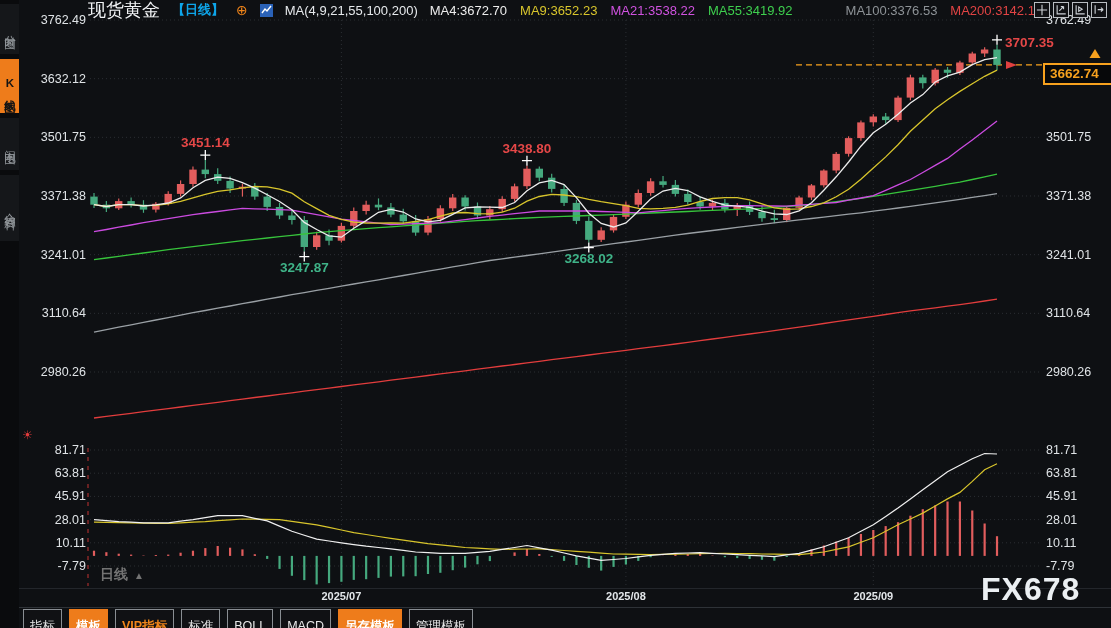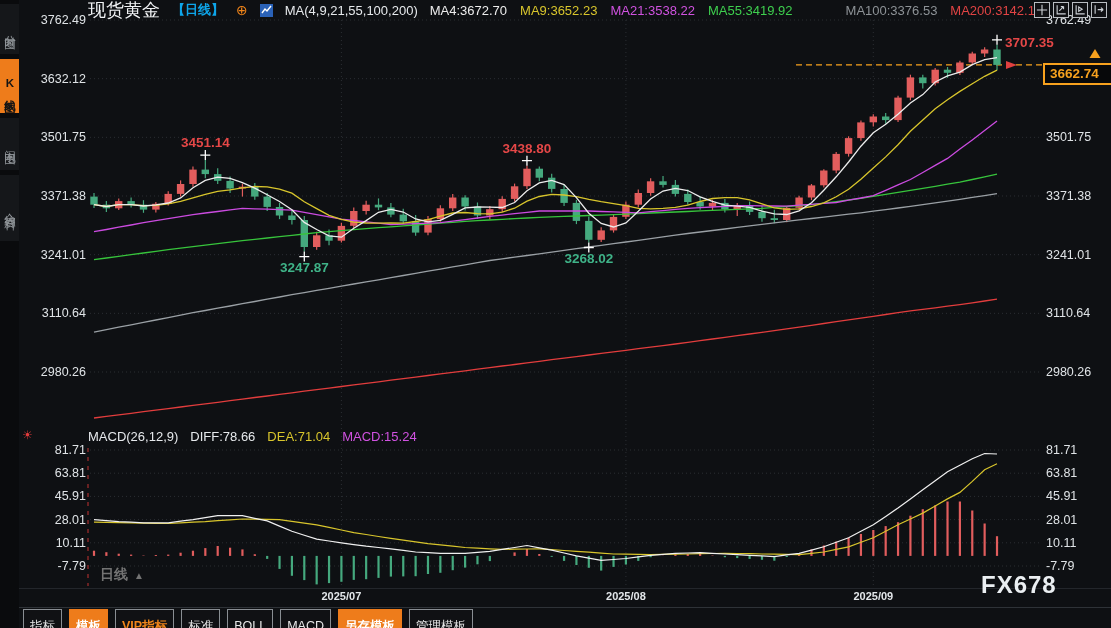--- a/index.html
+++ b/index.html
@@ -39,21 +39,21 @@
   .month-lbl{position:absolute;top:590px;width:58px;text-align:center;font-size:11px;font-weight:bold;color:#e2e6e9;z-index:4;}
   .toolbar{position:absolute;left:23px;top:609px;display:flex;gap:7px;z-index:6;}
   .tab{height:34px;line-height:16px;padding:0 6px;font-size:12.5px;border:1px solid #898e93;
        background:#101114;color:#e8e8e8;font-family:inherit;cursor:pointer;}
   .tab-active{background:#ee7c1b;border-color:#ee7c1b;color:#fff;font-weight:bold;}
   .tab-vip{color:#f0851a;font-weight:bold;}
   
   .price-box{position:absolute;left:1043px;top:63px;width:61px;height:18px;line-height:18px;
        border:2px solid #f7a11e;color:#f7a11e;background:#07080a;font-size:13.5px;font-weight:bold;
        padding-left:5px;z-index:5;}
-  .watermark{position:absolute;left:981px;top:571px;font-size:24px;font-weight:600;letter-spacing:1px;
+  .watermark{position:absolute;left:981px;top:571px;font-size:32px;font-weight:600;letter-spacing:1px;
        color:#ebeff2;z-index:7;}
 </style>
 </head>
 <body>
 
 <div id="app">
 
   <svg id="chart-svg" width="1111" height="628">
       <line x1="90" x2="1042" y1="20" y2="20" stroke="#2b2e33" stroke-dasharray="1,3"></line>
       <line x1="90" x2="1042" y1="78.66591667412393" y2="78.66591667412393" stroke="#2b2e33" stroke-dasharray="1,3"></line>
@@ -365,26 +365,20 @@
           <path d="M2.5 1.5V11.5H12.5M5.5 3.5L9.5 6L5.5 8.5Z" stroke="#cdd2d7" fill="none" stroke-width="1.3"></path>
         </svg>
       </div>
       <div class="ticon">
         <svg width="12" height="12" viewBox="0 0 14 14">
           <path d="M2.5 1.5V11.5M5.5 6.5H12M12 6.5L9.2 4.2M12 6.5L9.2 8.8" stroke="#cdd2d7" fill="none" stroke-width="1.3"></path>
         </svg>
       </div>
     </div>
 
-  <div class="macd-header">
-    <span class="mh-w">MACD(26,12,9)</span>
-    <span class="mh-w">DIFF:78.66</span>
-    <span class="mh-y">DEA:71.04</span>
-    <span class="mh-m">MACD:15.24</span>
-  </div>
   <span class="sun-icon">☀</span>
 
   <div class="sep1"></div>
   <div class="sep2"></div>
 
   <div class="period-lbl">
     <span>日线</span><span class="arr">▲</span>
   </div>
 
   <div class="toolbar" id="toolbar">

